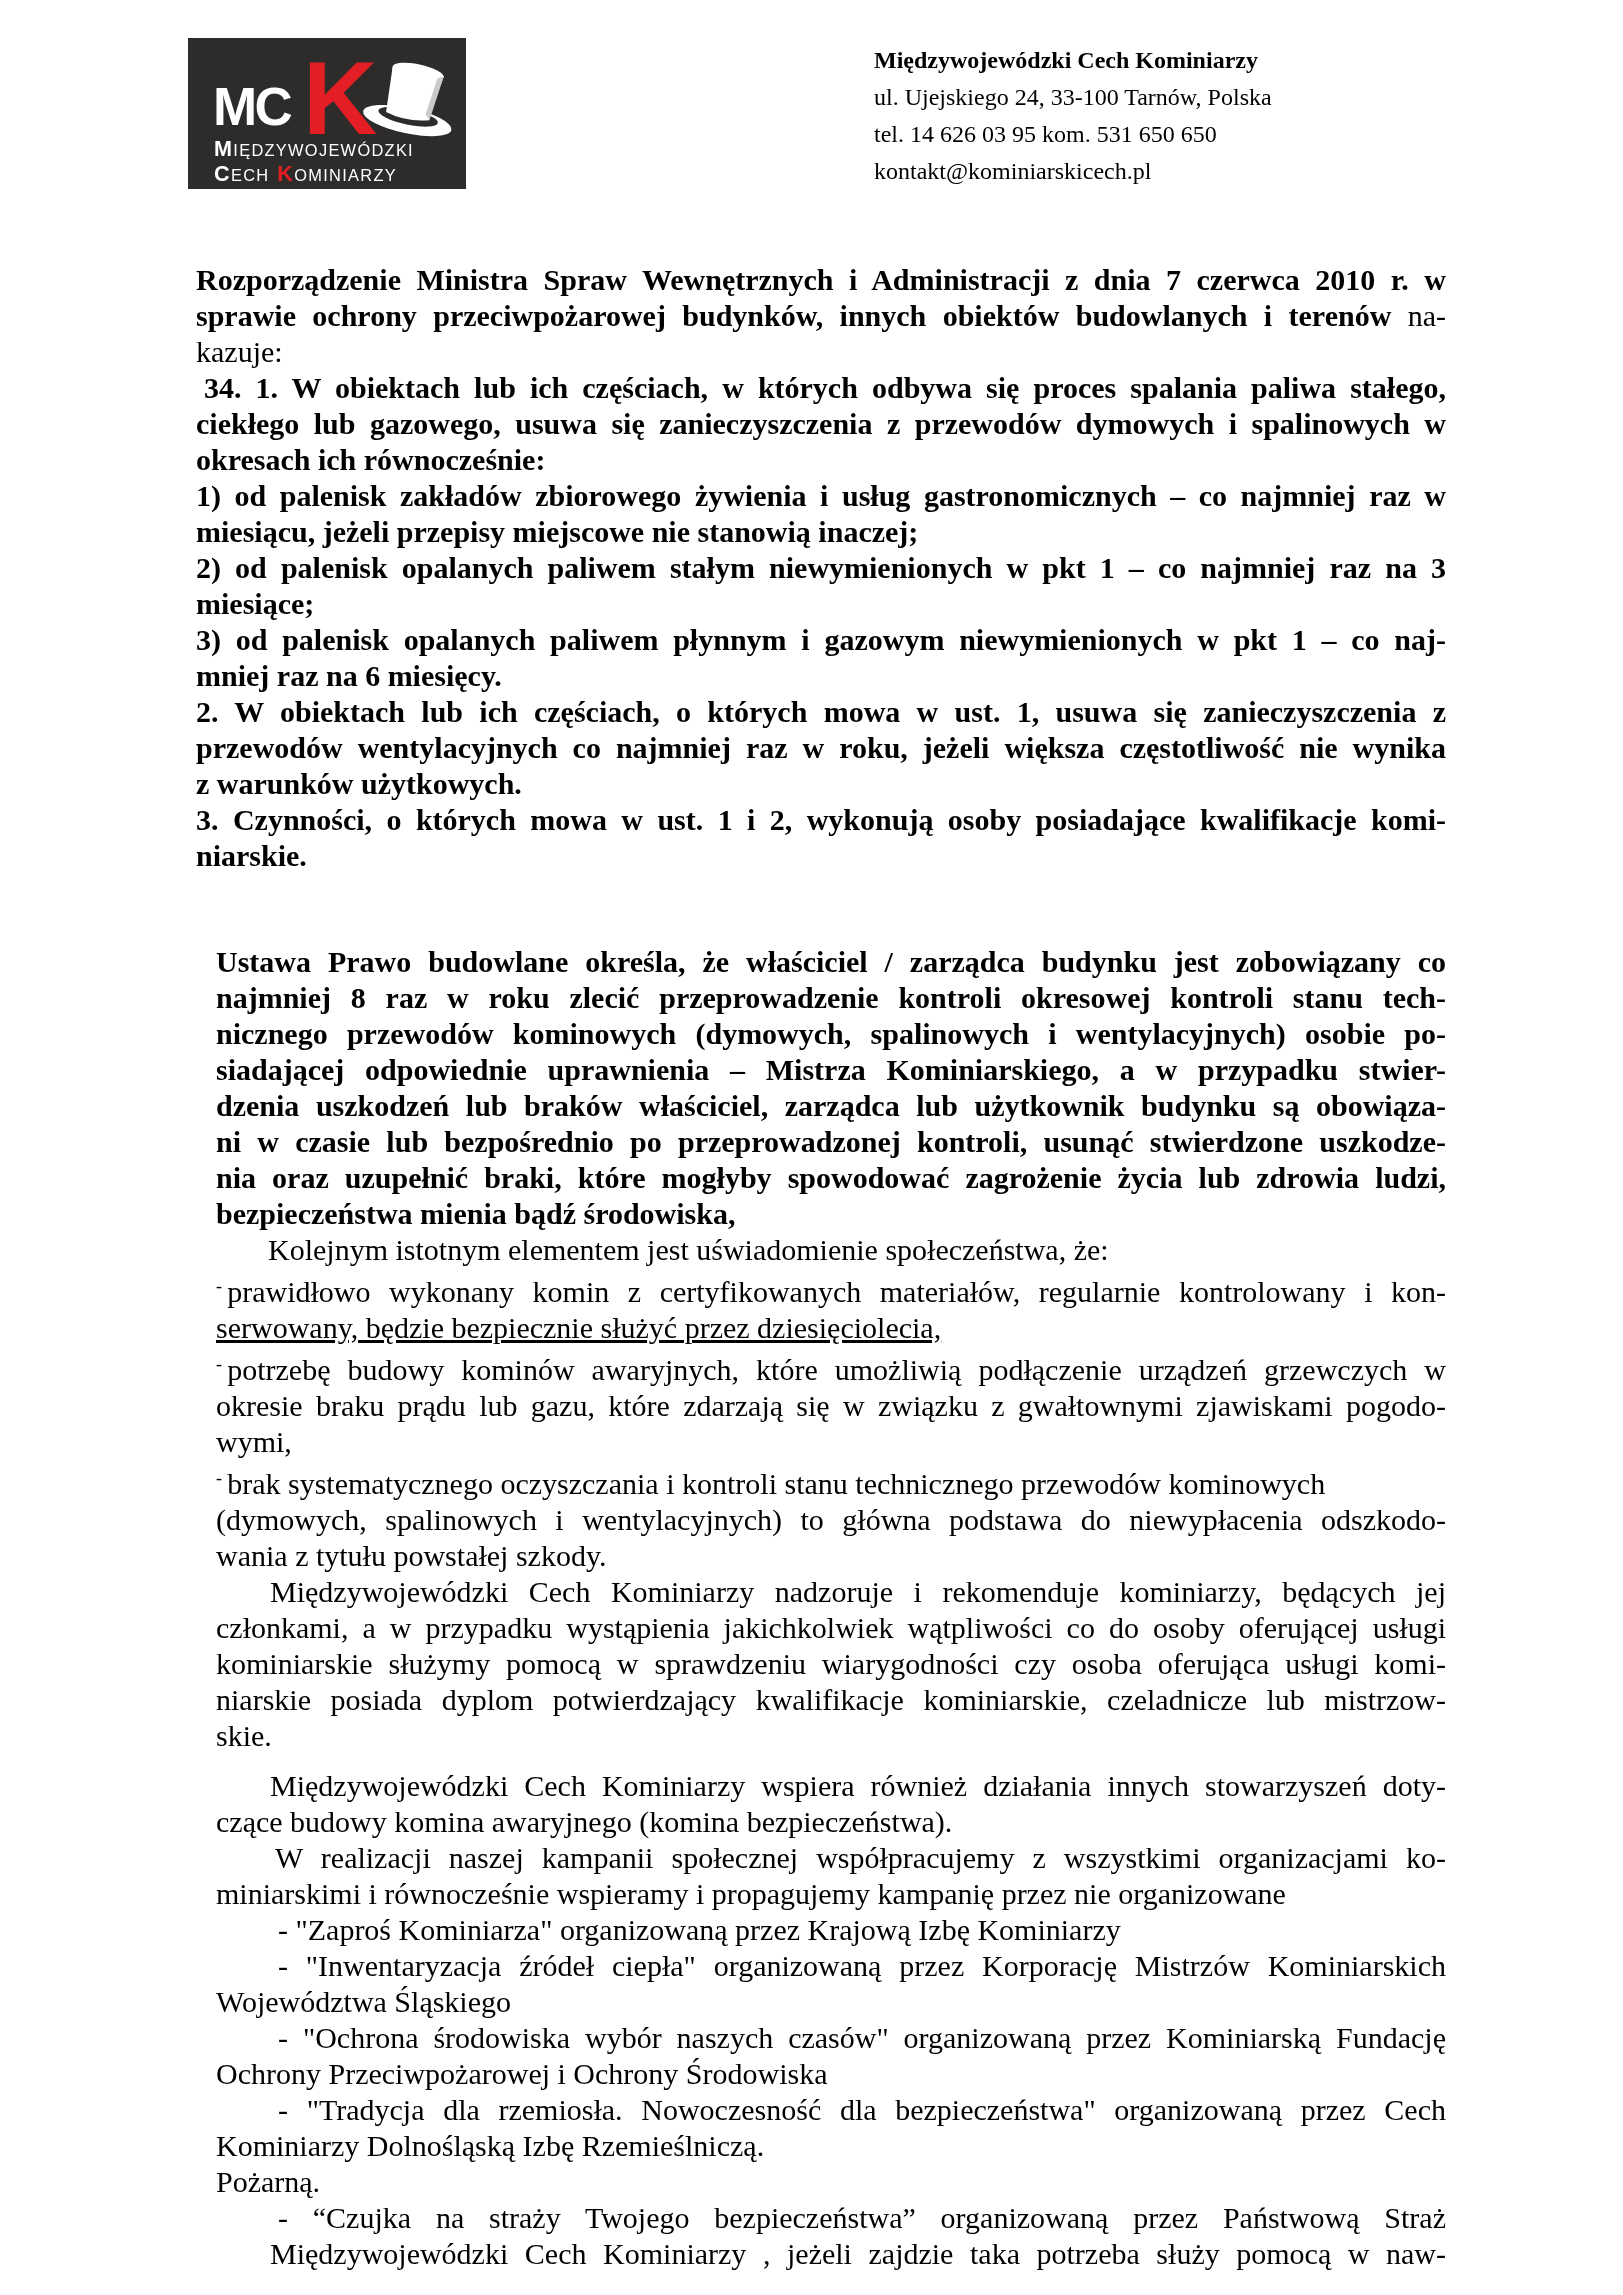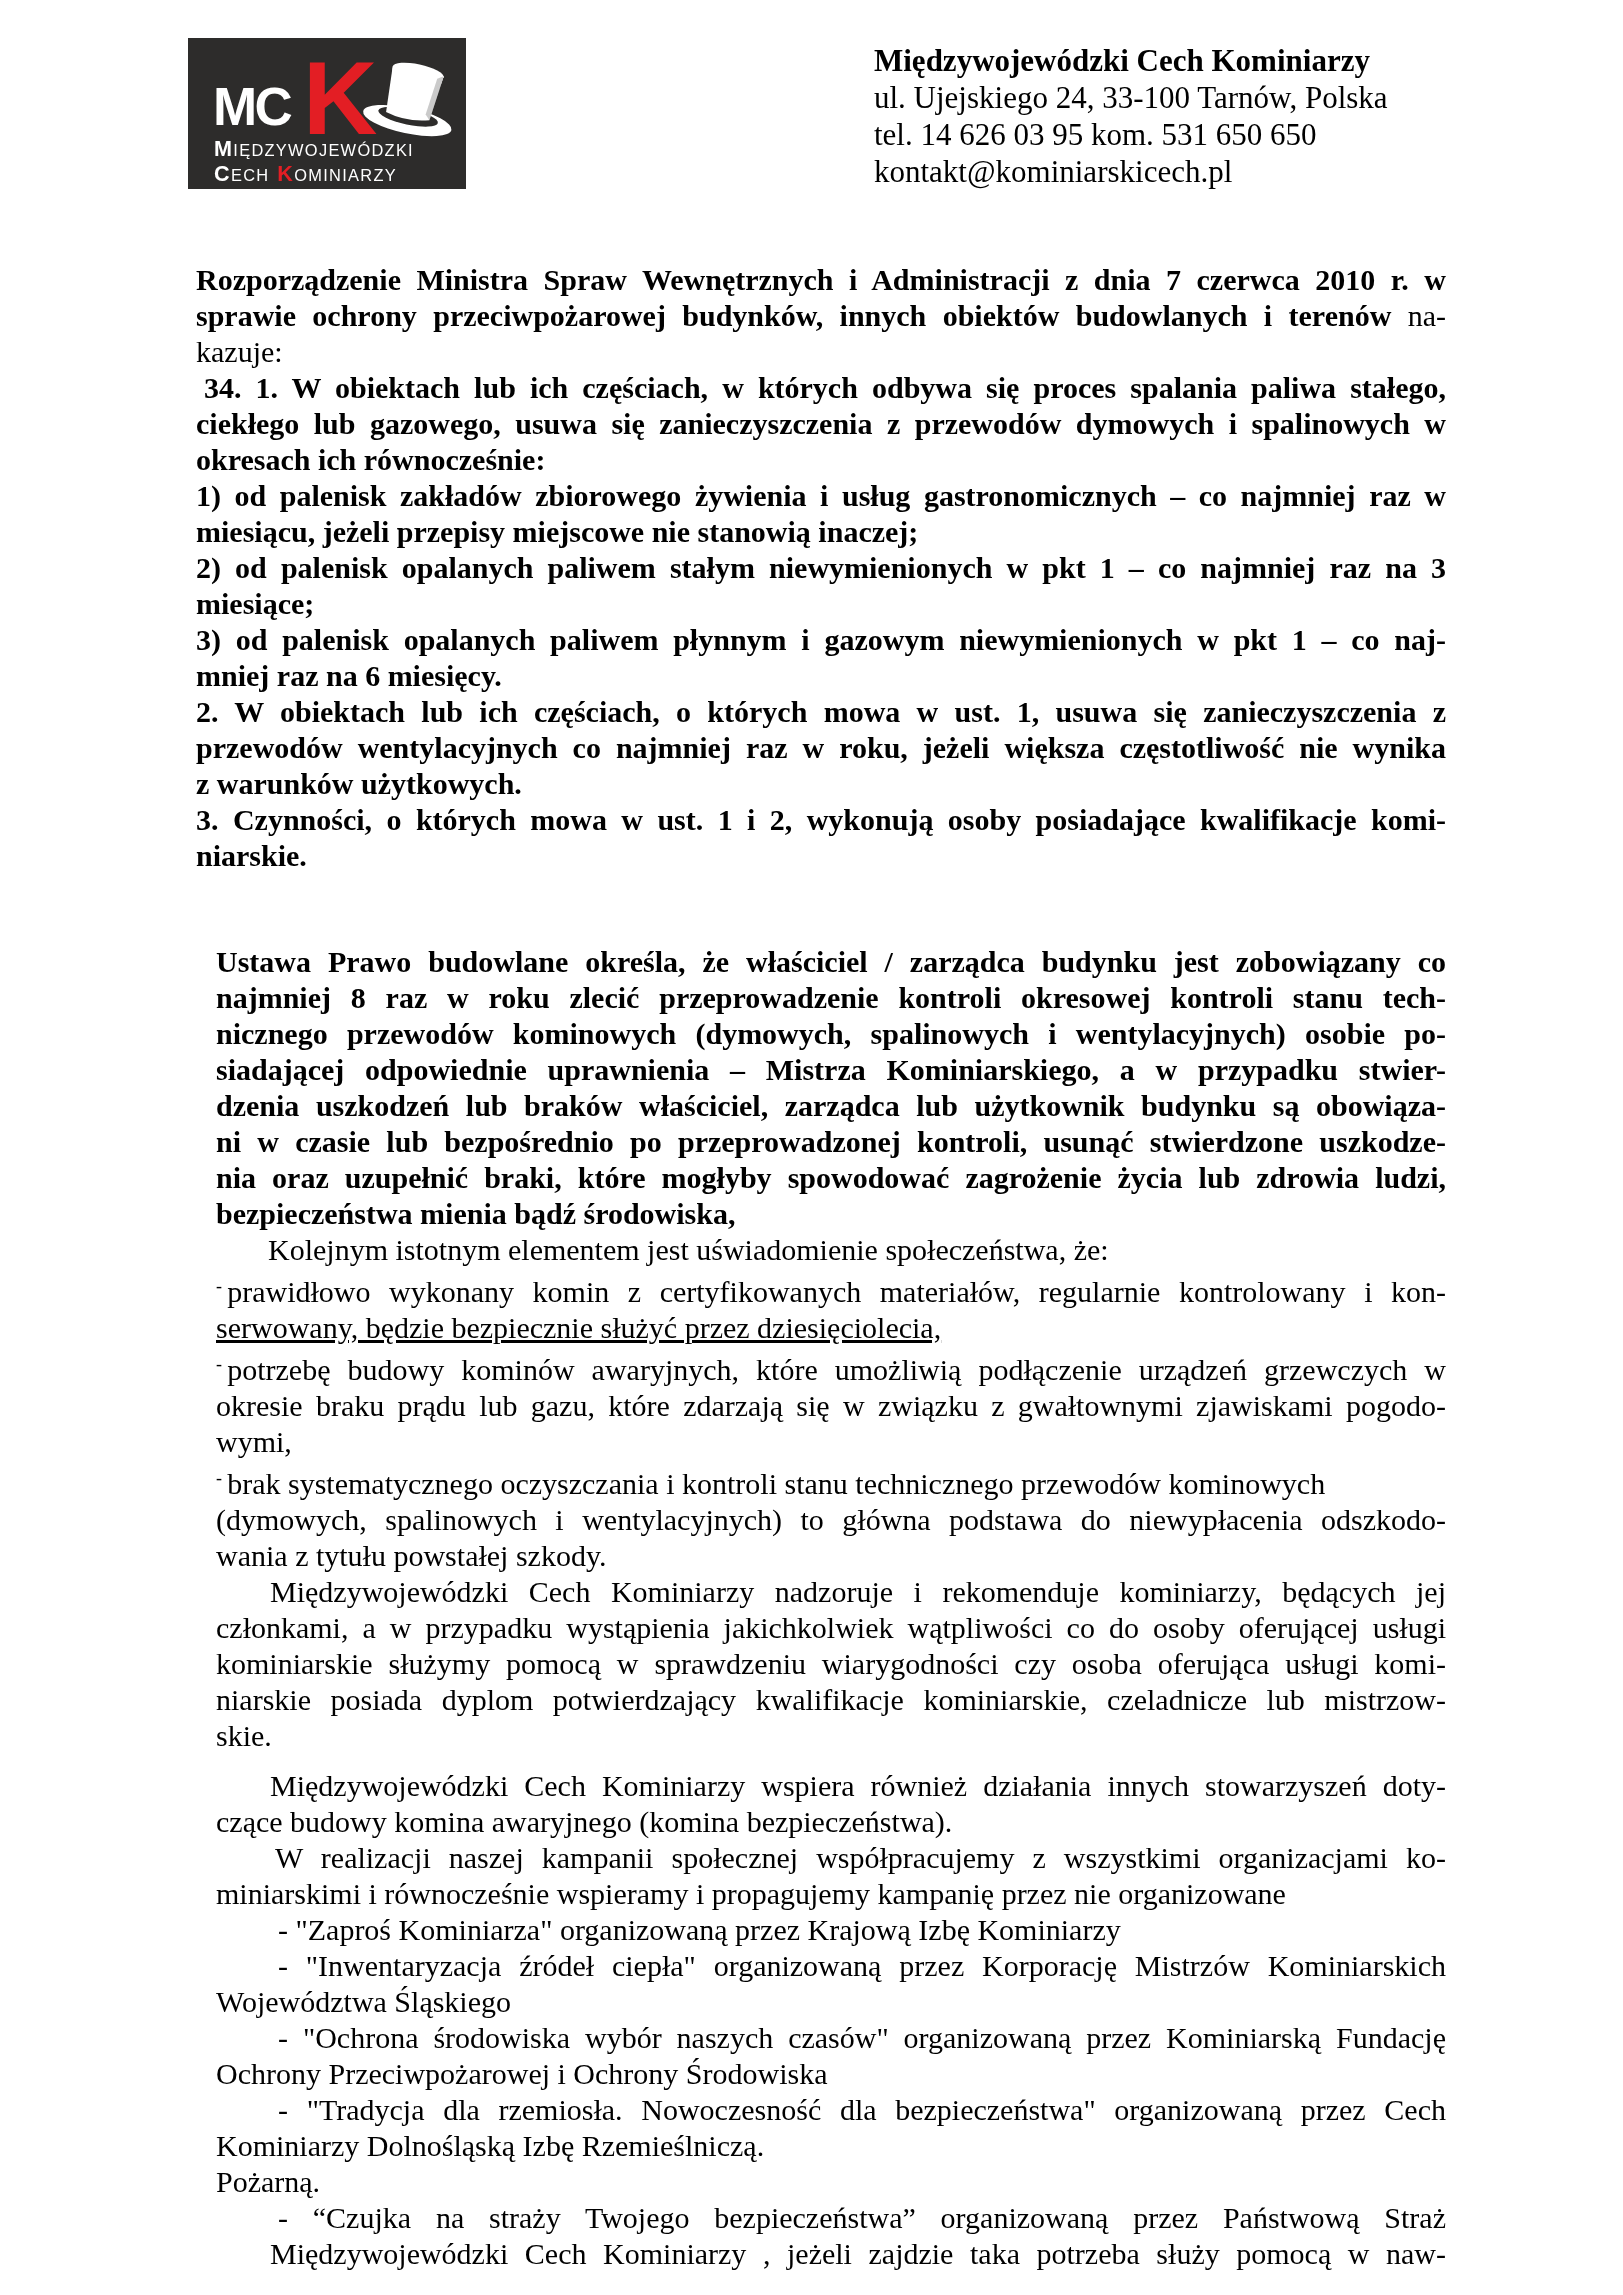--- a/index.html
+++ b/index.html
@@ -14,21 +14,21 @@
   .logo .k{position:absolute;left:115px;top:9.2px;font-family:"Liberation Sans",sans-serif;
     font-weight:bold;font-size:103px;line-height:1;color:#e31e24;}
   .logo .hat{position:absolute;left:175px;top:22px;width:98px;height:77px;transform:rotate(12deg);}
   .logo .cap1{position:absolute;left:26px;top:98px;white-space:nowrap;}
   .logo .cap2{position:absolute;left:26px;top:123px;white-space:nowrap;}
   .cap-big{font-family:"Liberation Sans",sans-serif;font-weight:bold;font-size:21.6px;color:#fff;letter-spacing:1.3px;}
   .cap-small{font-family:"Liberation Sans",sans-serif;font-weight:normal;font-size:16.4px;color:#fff;letter-spacing:1.3px;text-align:right;}
   .cap-red{color:#e31e24;}
   .cap-gap{margin-right:7.9px;}
   
-  .header{position:absolute;left:874px;top:42px;width:654px;font-size:31px;line-height:37px;}
+  .header{position:absolute;left:874px;top:42px;width:654px;font-size:24px;line-height:37px;}
   .header .org{font-weight:bold;}
   .header div{white-space:nowrap;}
   
   .block{position:absolute;}
   .line{font-size:30px;white-space:normal;}
   .line.just{text-align:justify;text-align-last:justify;text-justify:inter-word;}
   .seg{}
   .seg.bold{font-weight:bold;}
   .bullet{display:inline-block;font-size:0.6em;vertical-align:0.55em;margin-right:5.2px;}
 </style>

